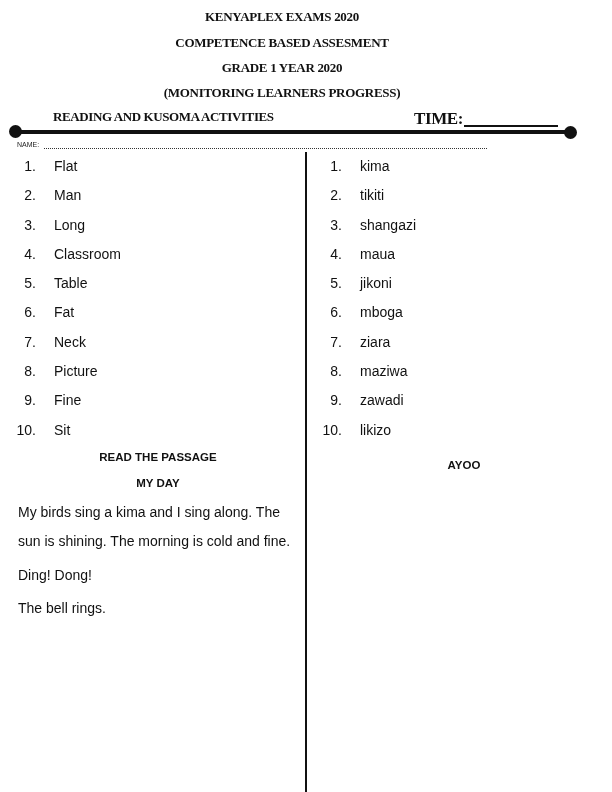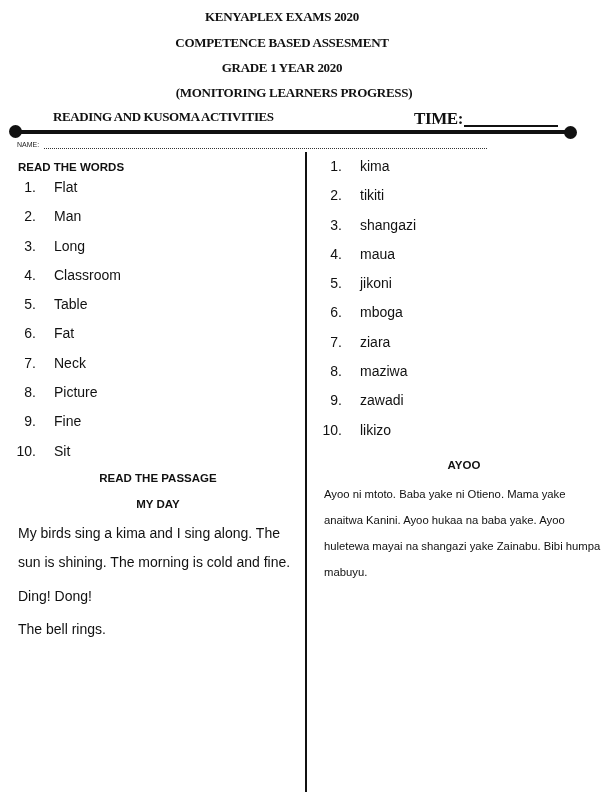--- a/index.html
+++ b/index.html
@@ -1,19 +1,19 @@
 <!DOCTYPE html>
 <html><head>
 <meta charset="utf-8">
 <style>
   html, body { margin:0; padding:0; background:#fff; }
   body { width:612px; height:792px; position:relative; overflow:hidden; color:#111; font-family:"Liberation Sans", sans-serif; }
   .serif { font-family:"Liberation Serif", serif; font-weight:bold; }
   .title-line { position:absolute; left:0; width:564px; text-align:center; font-size:13px; letter-spacing:-0.3px; }
-  .t1 { top:9px; } .t2 { top:35px;text-align:center; } .t3 { top:60px; } .t4 { top:85px;padding-left:12px; }
+  .t1 { top:9px; } .t2 { top:35px;text-align:center; } .t3 { top:60px; } .t4 { top:85px; }
   .banner { position:absolute; left:53px; top:109px; font-size:13px; letter-spacing:-0.4px; }
   .time-label { position:absolute; left:414px; top:109px; font-size:17px; letter-spacing:-0.4px; }
   .time-line { position:absolute; left:464px; top:125px; width:94px; height:2px; background:#111; }
   .rule { position:absolute; left:15px; top:130px; width:555px; height:4px; background:#111; }
   .dot { position:absolute; width:13px; height:13px; background:#111; border-radius:50%; }
   .dot.l { left:9px; top:125px; } .dot.r { left:564px; top:126px; }
   .name-label { position:absolute; left:17px; top:141px; font-size:7px; color:#222; }
   .name-line { position:absolute; left:44px; top:148px; width:443px; border-bottom:1px dotted #333; }
   .divider { position:absolute; left:305px; top:152px; width:2px; height:640px; background:#111; }
 
@@ -47,21 +47,20 @@
   <div class="rule"></div>
   <div class="dot l"></div>
   <div class="dot r"></div>
   <div class="name-label">NAME:</div>
   <div class="name-line"></div>
 </div>
 
 <div class="divider"></div>
 
 <div class="col-left">
-  <div class="h-left">READ THE WORDS</div>
   <ol class="words left-list">
     <li>
         <span class="num">1.</span>
         <span class="w">Flat</span>
       </li>
     <li>
         <span class="num">2.</span>
         <span class="w">Man</span>
       </li>
     <li>
@@ -141,14 +140,13 @@
     <li>
         <span class="num">9.</span>
         <span class="w">zawadi</span>
       </li>
     <li>
         <span class="num">10.</span>
         <span class="w">likizo</span>
       </li>
   </ol>
   <div class="center-h" style="margin-top:14px;">AYOO</div>
-  <div class="passage-r" style="margin-top:10px;">Ayoo ni mtoto. Baba yake ni Otieno. Mama yake anaitwa Kanini. Ayoo hukaa na baba yake. Ayoo huletewa mayai na shangazi yake Zainabu. Bibi humpa mabuyu.</div>
 </div>
 
 </body></html>

